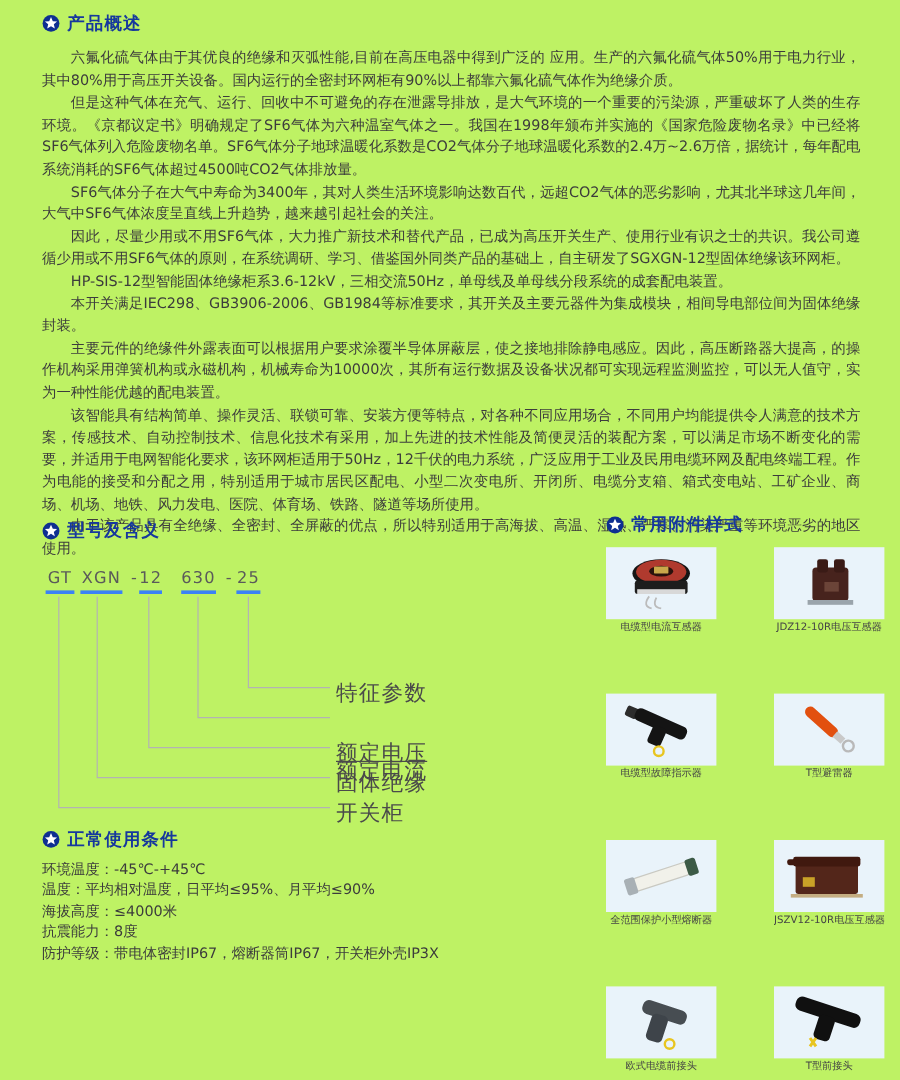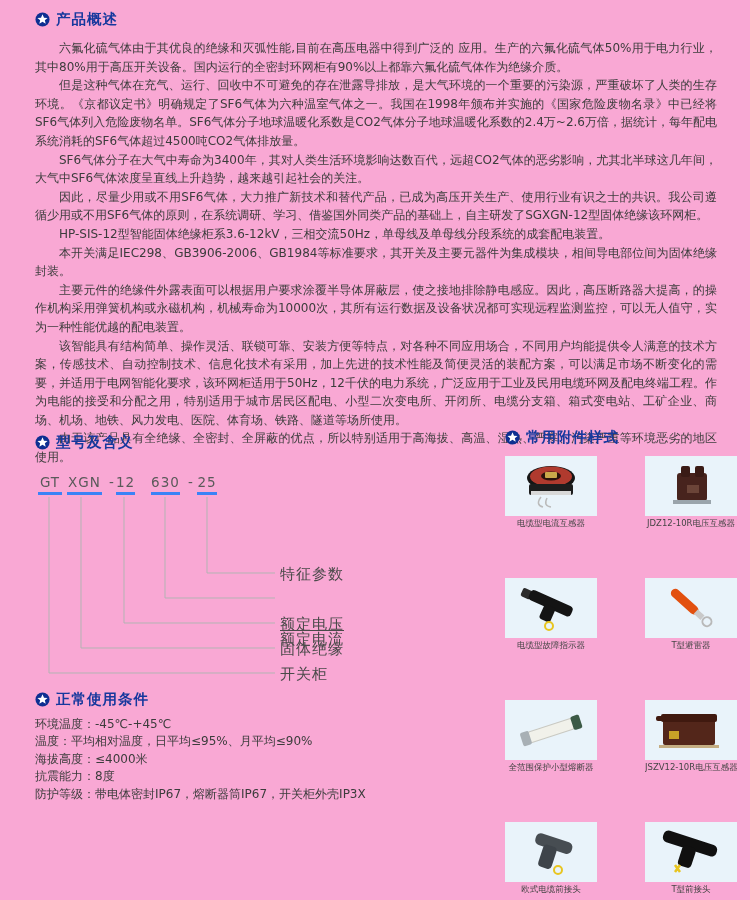--- a/index.html
+++ b/index.html
@@ -1,19 +1,19 @@
 <!DOCTYPE html>
 <html><head>
 <meta charset="utf-8">
 <style>
   * { margin:0; padding:0; box-sizing:border-box; }
   html,body { background:#ffffff; }
   .page {
     position:relative; width:750px; height:900px; margin:0 auto;
-    background:#f9a8d4; overflow:hidden;
+    background:#bef264; overflow:hidden;
     font-family:"DejaVu Sans","Liberation Sans",sans-serif;
     color:#3c3c3c;
   }
   .section-header { display:flex; align-items:center; gap:6px; }
   .section-header .icon { width:15px; height:15px; flex:0 0 15px; }
   .section-header .title {
     font-size:14.5px; font-weight:bold; color:#16389d; letter-spacing:1px;
   }
   
   .overview { position:absolute; left:35px; top:10px; width:682px; }
@@ -24,21 +24,21 @@
   }
   
   .model-section { position:absolute; left:35px; top:433px; width:440px; }
   .model-diagram { position:relative; margin-top:4px; height:230px; }
   .model-row { position:absolute; top:18px; left:0; width:100%; height:20px;
     font-size:13.5px; color:#5a5a5a; letter-spacing:1px; }
   .seg { position:absolute; top:0; text-align:center; }
   .seg.u { border-bottom:3px solid #3b82f6; padding-bottom:2px; }
   .model-lines { position:absolute; left:0; top:41px; }
   .model-label {
-    position:absolute; left:245px; font-size:15px; color:#4a4a4a; letter-spacing:1px;
+    position:absolute; left:245px; font-size:18px; color:#4a4a4a; letter-spacing:1px;
   }
   
   .conditions { position:absolute; left:35px; top:690px; width:440px; }
   .conditions ul { list-style:none; margin-top:7px; }
   .conditions li { font-size:12px; line-height:17.4px; color:#3c3c3c; }
   
   .accessories { position:absolute; left:505px; top:428px; width:212px; }
   .acc-grid {
     margin-top:9px;
     display:grid; grid-template-columns:92px 92px; column-gap:11px; row-gap:0;gap:48px;

